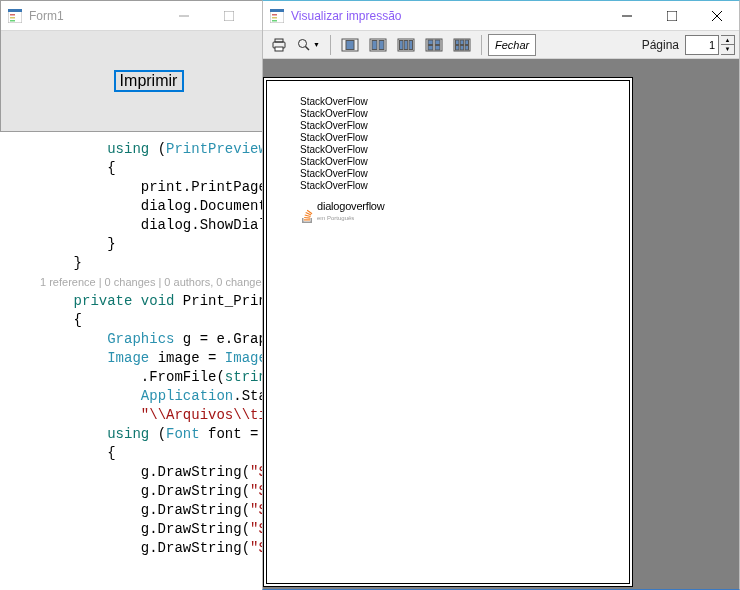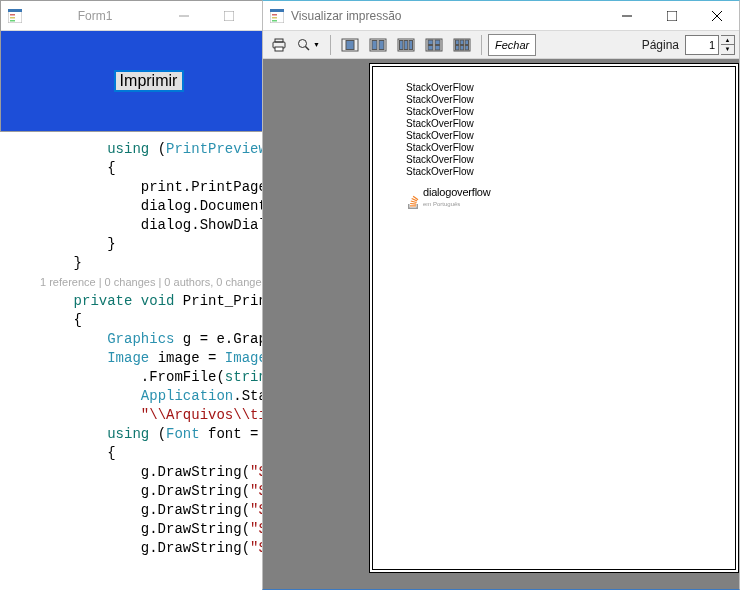--- a/index.html
+++ b/index.html
@@ -28,27 +28,27 @@
   .kw { color: #0f766e; }
   .type { color: #2b91af; }
   .str { color: #a31515; }
   .codelens { font-size: 11px; color: #aaa; font-family: "Segoe UI", sans-serif; padding-left: 0; }
 
   
   .winframe { position: absolute; background: #f0f0f0; border: 1px solid #7aa3d8; }
   .winframe.active { border: 1px solid #3a79c2; }
   .titlebar { height: 30px; background: #fff; display: flex; align-items: center; border-bottom: 1px solid #d9d9d9; }
   .title-icon { width: 16px; height: 16px; margin: 0 6px; display: flex; align-items: center; justify-content: center; }
-  .title { font-size: 12px; flex: 1; color: #737373; white-space: nowrap; overflow: hidden; }
+  .title { font-size: 12px; flex: 1; color: #8b5cf6; white-space: nowrap; overflow: hidden; }
   .title.disabled { color: #9a9a9a; }
   .titlebar-btn { width: 45px; height: 29px; display: flex; align-items: center; justify-content: center; color: #333; }
   .titlebar-btn svg { pointer-events: none; }
 
   
-  #form1 { left: 0; top: 0; width: 297px; height: 132px; background: #1d4ed8; border:1px solid #9c9c9c;text-align:center; }
+  #form1 { left: 0; top: 0; width: 297px; height: 132px; background: #e5e5e5; border:1px solid #9c9c9c; }
   #form1 .titlebar { background: #fff; }
   #form1 .body { height: calc(100% - 30px); display: flex; align-items: center; justify-content: center; }
   .imprimir-btn {
     width: 70px; height: 22px;
     background: #e1e1e1;
     border: 2px solid #0078d7;
     font-size: 16px;
     display: flex; align-items: center; justify-content: center;
     cursor: pointer;
   }
@@ -79,22 +79,22 @@
     text-align: right;
     padding: 0 3px;
   }
   .spin { width: 14px; height: 20px; display:flex; flex-direction:column; border:1px solid #7a7a7a; border-left:none; }
   .spin div{ flex:1; display:flex; align-items:center; justify-content:center; font-size:6px; background:#f0f0f0; }
   .spin div:first-child{ border-bottom:1px solid #7a7a7a; }
 
   #preview .canvas {
     position: absolute; left: 0; right: 0; top: 58px; bottom: 0;
     background: #808080;
-    display: flex; align-items: flex-start; justify-content: flex-end;
-    padding-top: 4px;
+    display: flex; align-items: flex-start; justify-content: flex-start;
+    padding-top: 18px;
     overflow: hidden;
   }
   .page {
     width: 370px; height: 510px;
     background: #fff;
     border: 1px solid #000;
     box-shadow: 0 0 0 2px #fff inset, 0 0 0 3px #000 inset;
     position: relative;
     margin-top: 0;
   }

